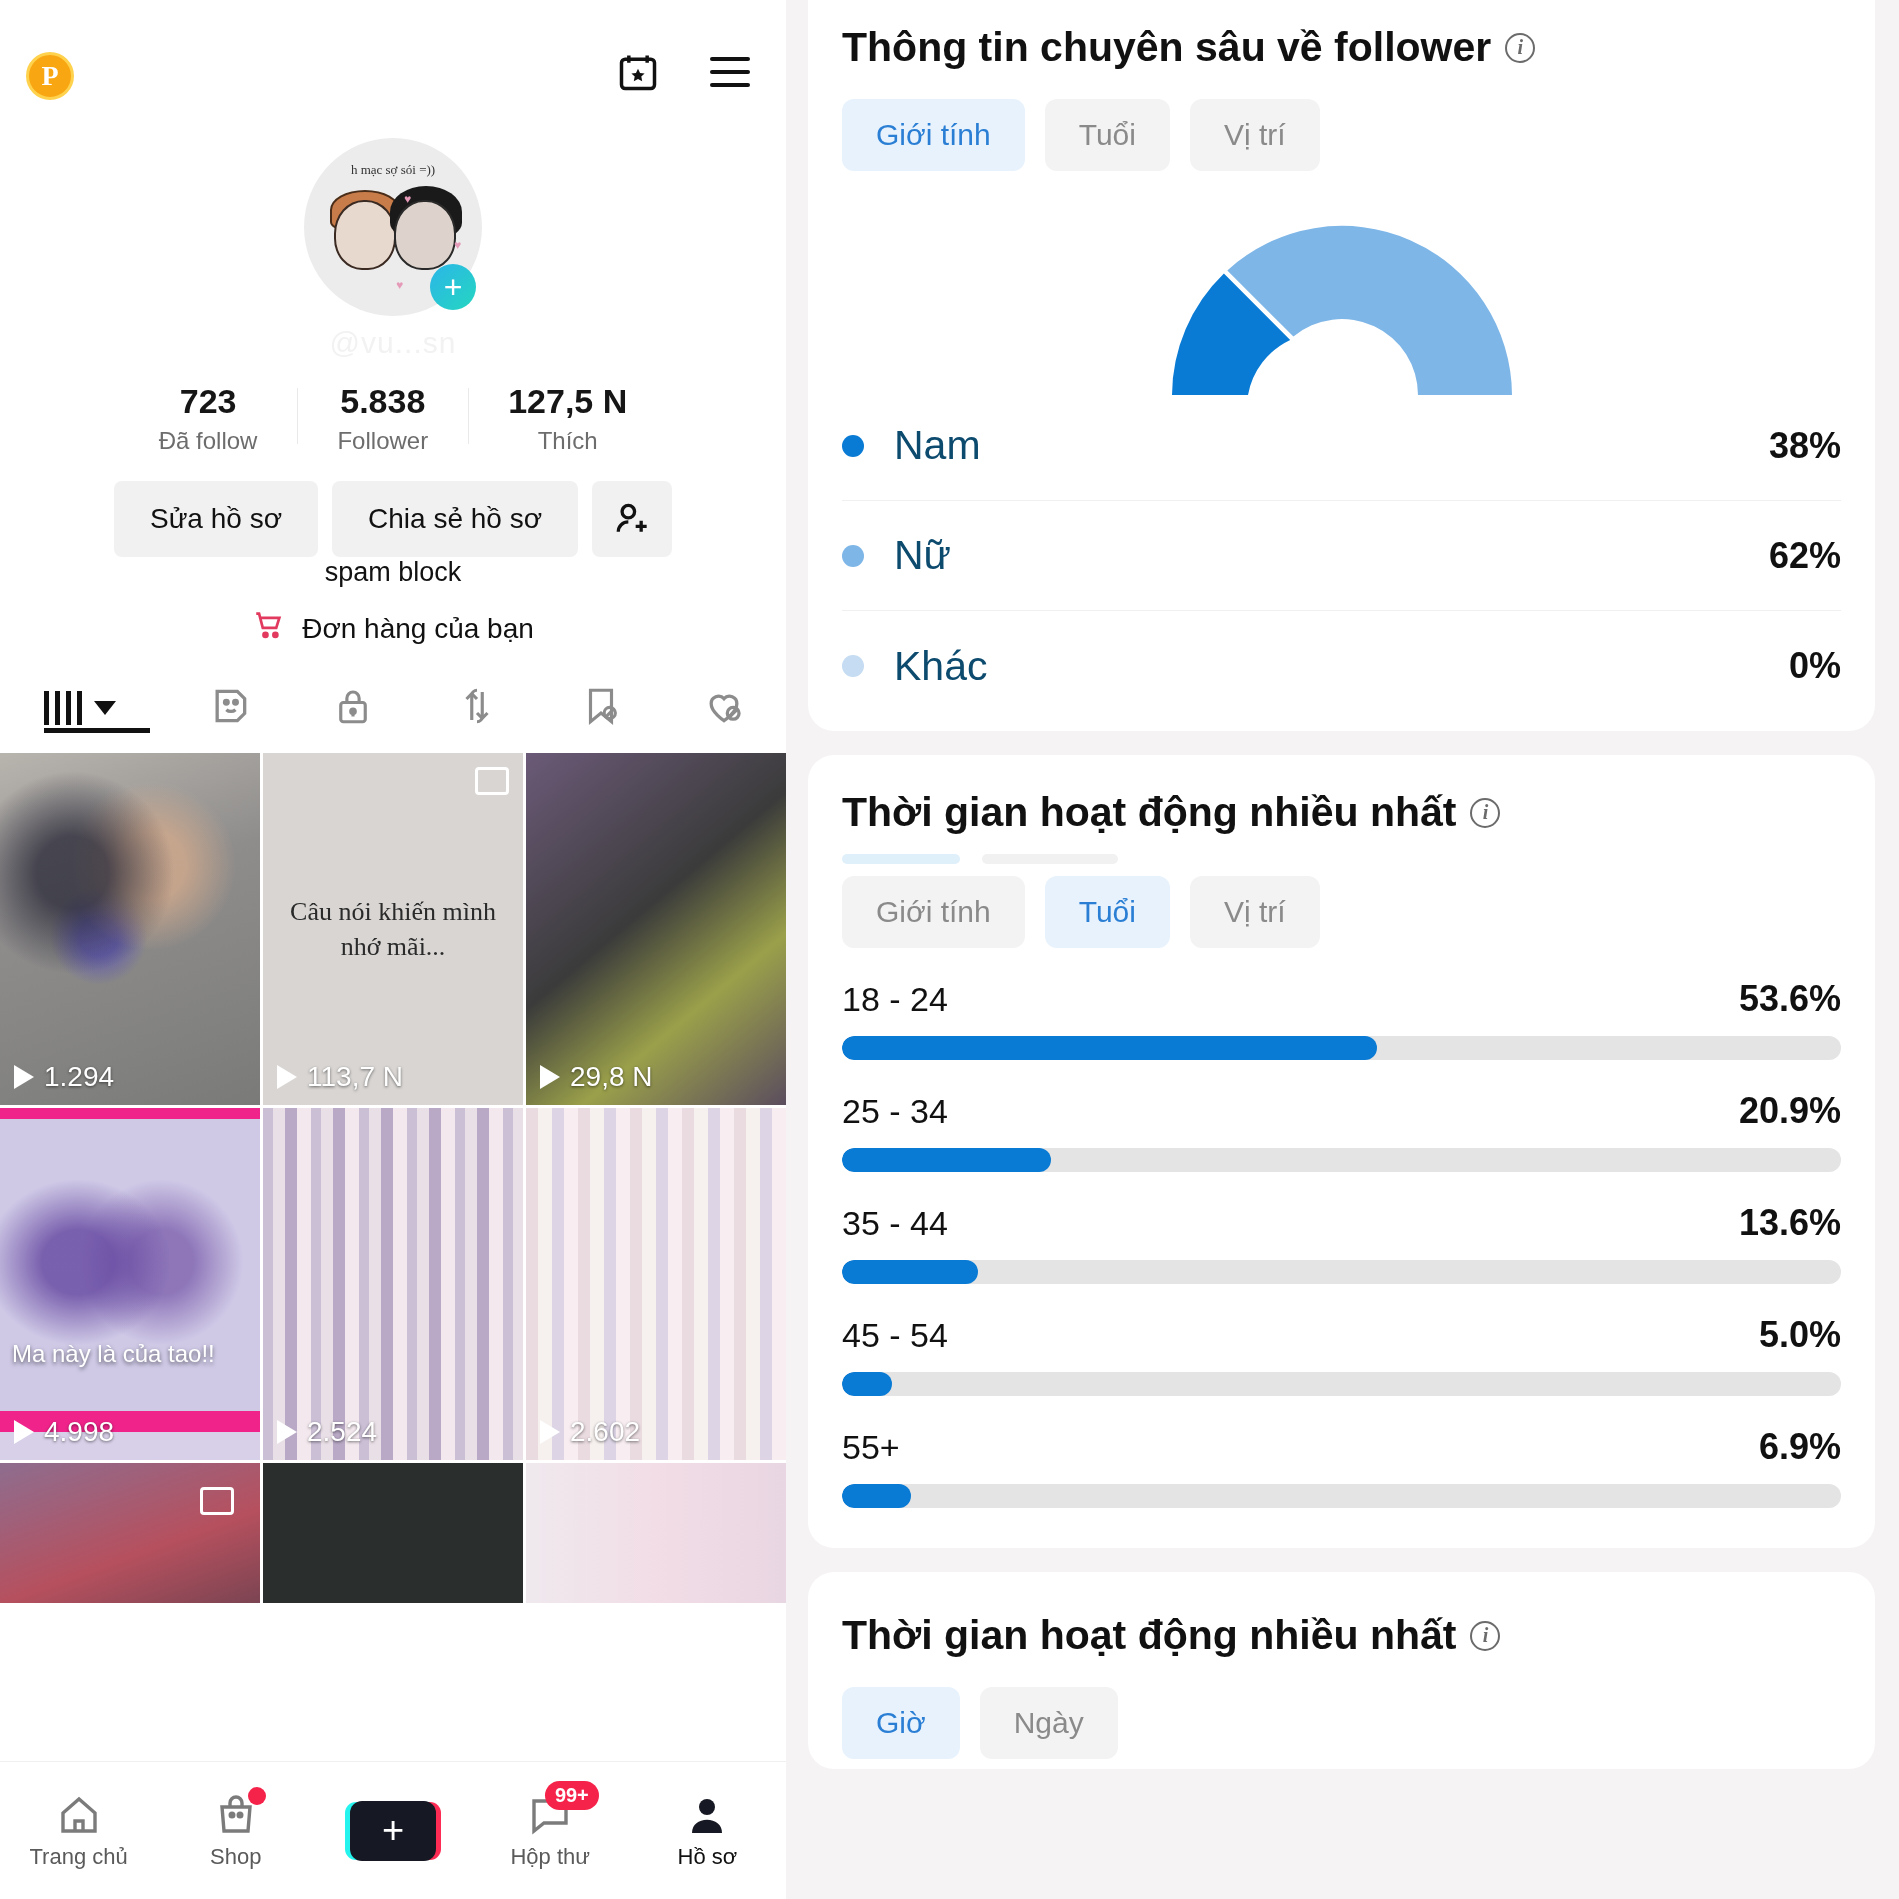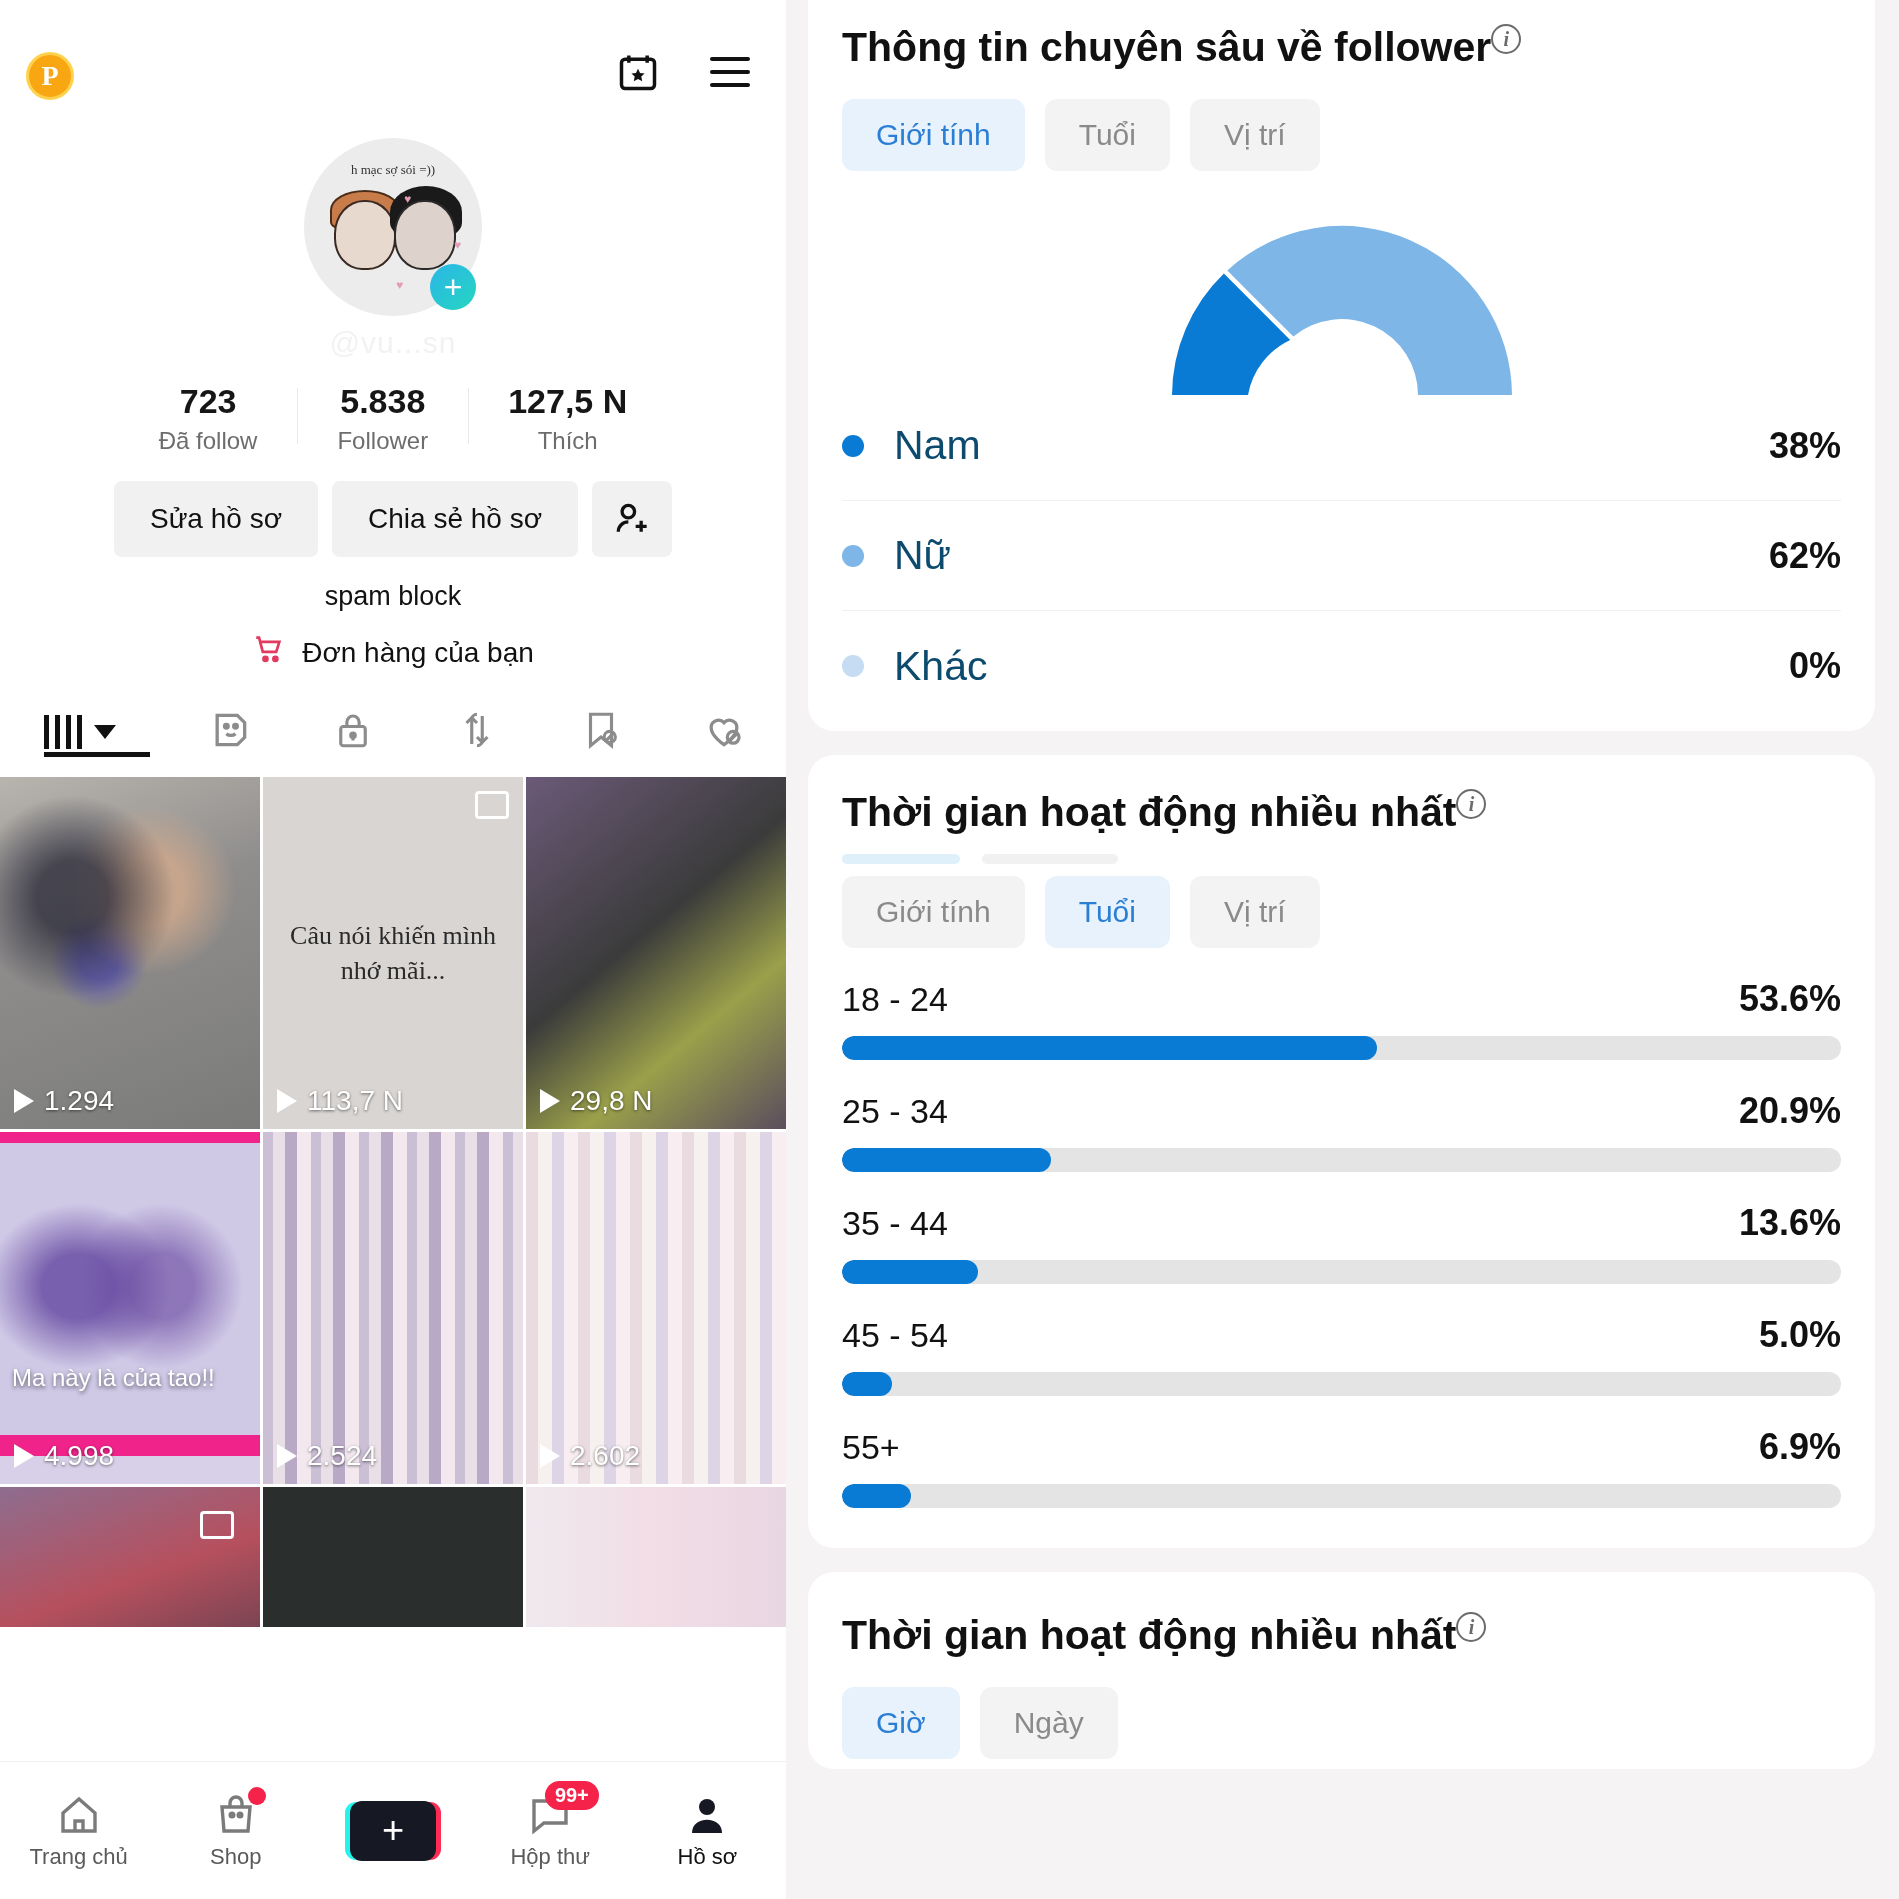--- a/index.html
+++ b/index.html
@@ -58,21 +58,21 @@
   .stat-lbl { font-size:24px; color:#6d6d6d; margin-top:6px; }
 
   .actions { display:flex; justify-content:center; gap:14px; margin-top:26px; }
   .btn {
     background:#f1f1f2; border-radius:8px; height:76px;
     display:flex; align-items:center; justify-content:center;
     font-size:28px; color:#111; padding:0 36px;
   }
   .btn-icon { padding:0; width:80px; }
 
-  .bio { text-align:center; font-size:27px; color:#121212; margin-top:24px; }
+  .bio { text-align:center; font-size:27px; color:#121212; }
   .orders { display:flex; align-items:center; justify-content:center; gap:16px; margin-top:20px; font-size:28px; color:#111;}
 
   .tabs-row {
     display:flex; align-items:center; margin-top:26px; height:66px; position:relative;
   }
   .tab-cell { flex:1; display:flex; align-items:center; justify-content:center; position:relative; }
   .tab-cell.first { justify-content:flex-start; padding-left:44px; gap:12px; }
   .bars { display:flex; gap:6px; }
   .bars i { display:block; width:5px; height:34px; background:#111; }
   .caret { width:0;height:0;border-left:11px solid transparent;border-right:11px solid transparent;border-top:14px solid #111;}
@@ -101,21 +101,21 @@
                 display:flex; align-items:center; justify-content:center; color:#fff; font-size:38px; font-weight:300;
                 box-shadow:-6px 0 0 -1px #25f4ee, 6px 0 0 -1px #fe2c55; position:relative;}
 
   
   .right-panel {
     width:1113px; height:1899px; background:#f6f3f4; overflow:hidden;
     flex:0 0 1113px; padding:0 0 0 22px; position:relative;
   }
   .card { background:#fff; border-radius:26px; margin:0 24px 24px 0; padding:34px 34px 10px 34px; }
   .card.first { margin-top:0; border-radius:0 0 26px 26px; padding-top:24px; }
-  .card-title { display:flex; gap:0; font-size:41px; font-weight:bold; color:#111; }
+  .card-title { display:flex; align-items:center; gap:14px; font-size:41px; font-weight:bold; color:#111; }
   .info-i { width:30px; height:30px; border-radius:50%; border:2.5px solid #6b6b6b; color:#6b6b6b;
             font-size:20px; display:flex; align-items:center; justify-content:center;
             font-family:"Liberation Serif",serif; font-style:italic; font-weight:bold;}
   .seg { display:flex; gap:20px; margin-top:28px; }
   .seg-btn { height:72px; border-radius:12px; background:#f3f3f3; color:#8a8a8a;
              display:flex; align-items:center; justify-content:center; padding:0 34px; font-size:30px;}
   .seg-btn.active { background:#e7f2fd; color:#2a7fd4; }
   .ghost-seg { display:flex; gap:22px; margin-top:18px; }
   .ghost-seg div { height:10px; border-radius:6px; }
   .ghost-1 { width:118px; background:#dff0fb; }

